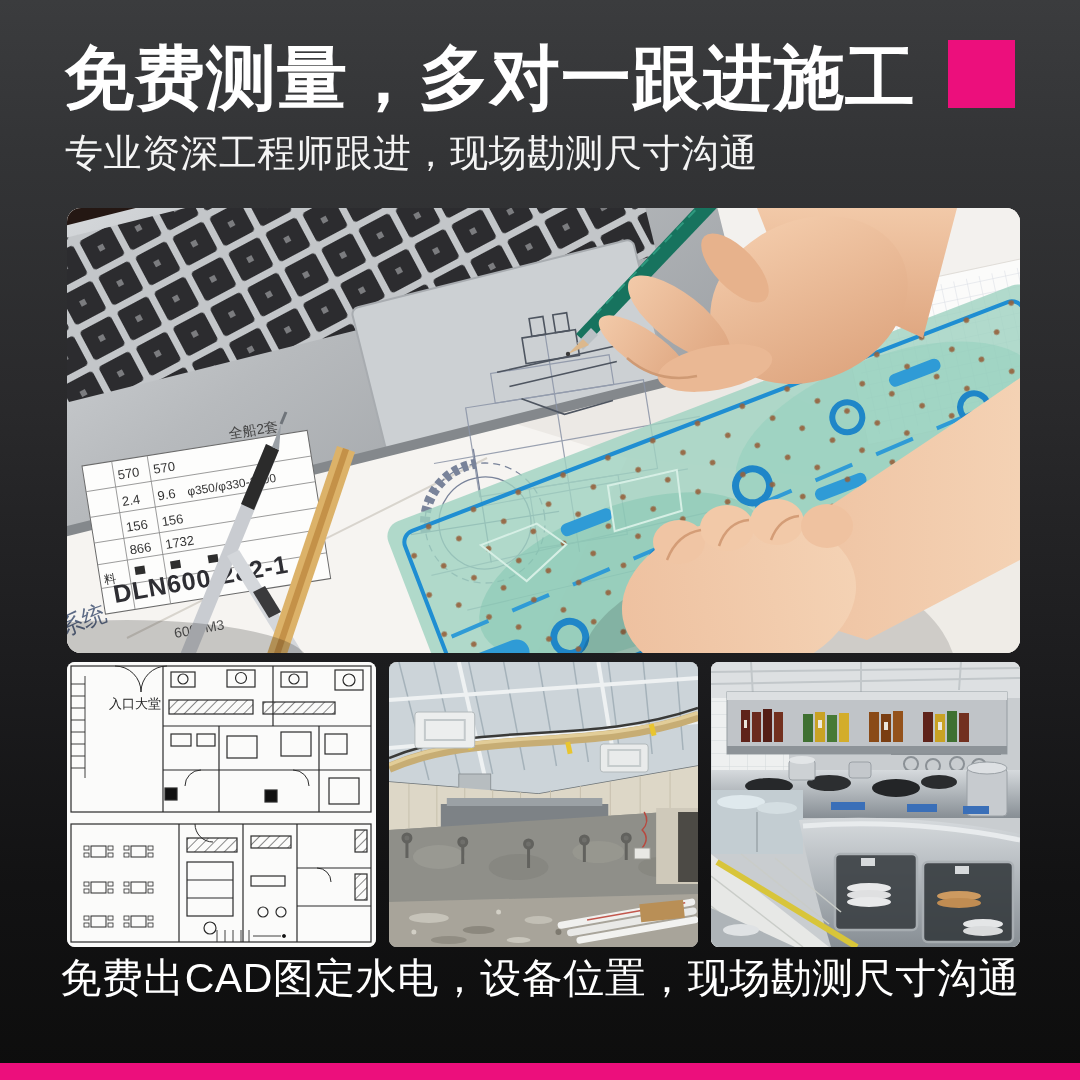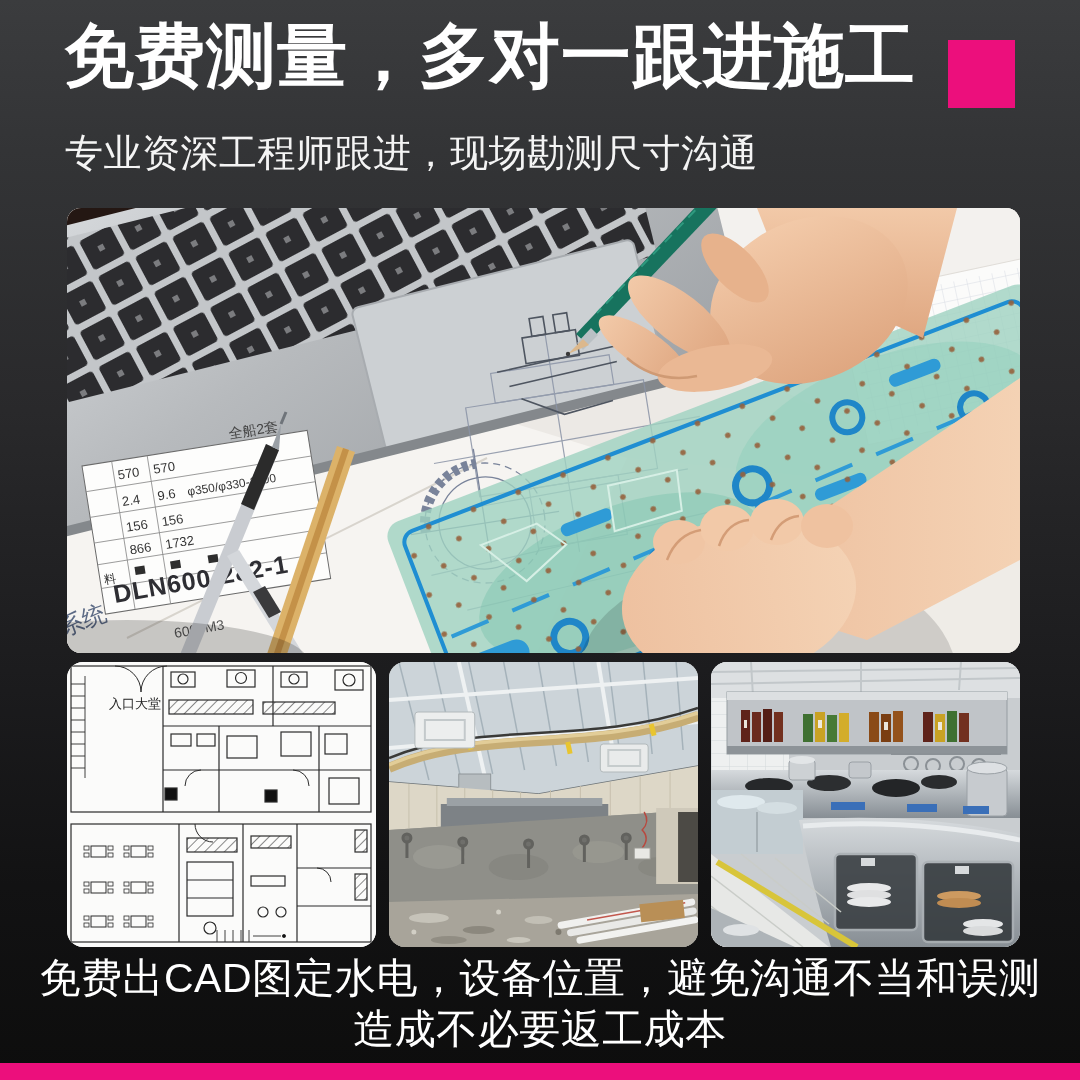--- a/index.html
+++ b/index.html
@@ -2,38 +2,38 @@
 <html><head>
 <meta charset="utf-8">
 <style>
   html,body{margin:0;padding:0;background:#000;}
   .page{
     position:relative;width:1080px;height:1080px;overflow:hidden;
     font-family:"Liberation Sans","DejaVu Sans",sans-serif;
     background:linear-gradient(180deg,#3b3c3e 0%,#333436 14%,#29292b 38%,#1c1c1e 62%,#121213 82%,#0d0d0d 100%);
   }
   .title{
-    position:absolute;left:64px;top:18px;width:880px;
+    position:absolute;left:64px;top:40px;width:880px;
     font-size:70px;font-weight:800;color:#ffffff;letter-spacing:1px;line-height:1.1;
     white-space:nowrap;
   }
   .accent-square{position:absolute;left:948px;top:40px;width:67px;height:68px;}
   .subtitle{
     position:absolute;left:65px;top:128px;width:900px;
     font-size:38px;font-weight:500;color:#f4f4f4;letter-spacing:0.5px;white-space:nowrap;
   }
   .hero{
     position:absolute;left:67px;top:208px;width:953px;height:445px;
     border-radius:14px;overflow:hidden;background:#efedea;
   }
   .thumb-row{
     position:absolute;left:67px;top:662px;width:953px;height:285px;
     display:flex;gap:13px;
   }
-  .thumb{flex:1;height:285px;border-radius:16px;overflow:hidden;background:#ddd;position:relative;}
+  .thumb{flex:1;height:285px;border-radius:8px;overflow:hidden;background:#ddd;position:relative;}
   .caption{
     position:absolute;left:0;top:953px;width:1080px;text-align:center;
     color:#ffffff;font-size:41px;font-weight:500;line-height:51px;letter-spacing:0.5px;
   }
   .bottom-bar{position:absolute;left:0;bottom:0;width:1080px;height:17px;}
   svg{display:block;}
 </style>
 </head>
 <body>
 
@@ -529,18 +529,17 @@
         </g>
         <g>
           <polygon points="0,246 84,285 0,285" fill="#aeb4b8"></polygon>
           <ellipse cx="30" cy="268" rx="18" ry="6" fill="#dfe2e4"></ellipse>
         </g>
       </svg>
     </div>
   </div>
 
   <div class="caption">
-    <div>免费出CAD图定水电，设备位置，避免沟通不当和误测</div>
-    <div>造成不必要返工成本</div>
+    <div>免费出CAD图定水电，设备位置，现场勘测尺寸沟通</div>
   </div>
 
   <div class="bottom-bar" style="background: rgb(236, 15, 124);"></div>
 </div>
 
 </body></html>

